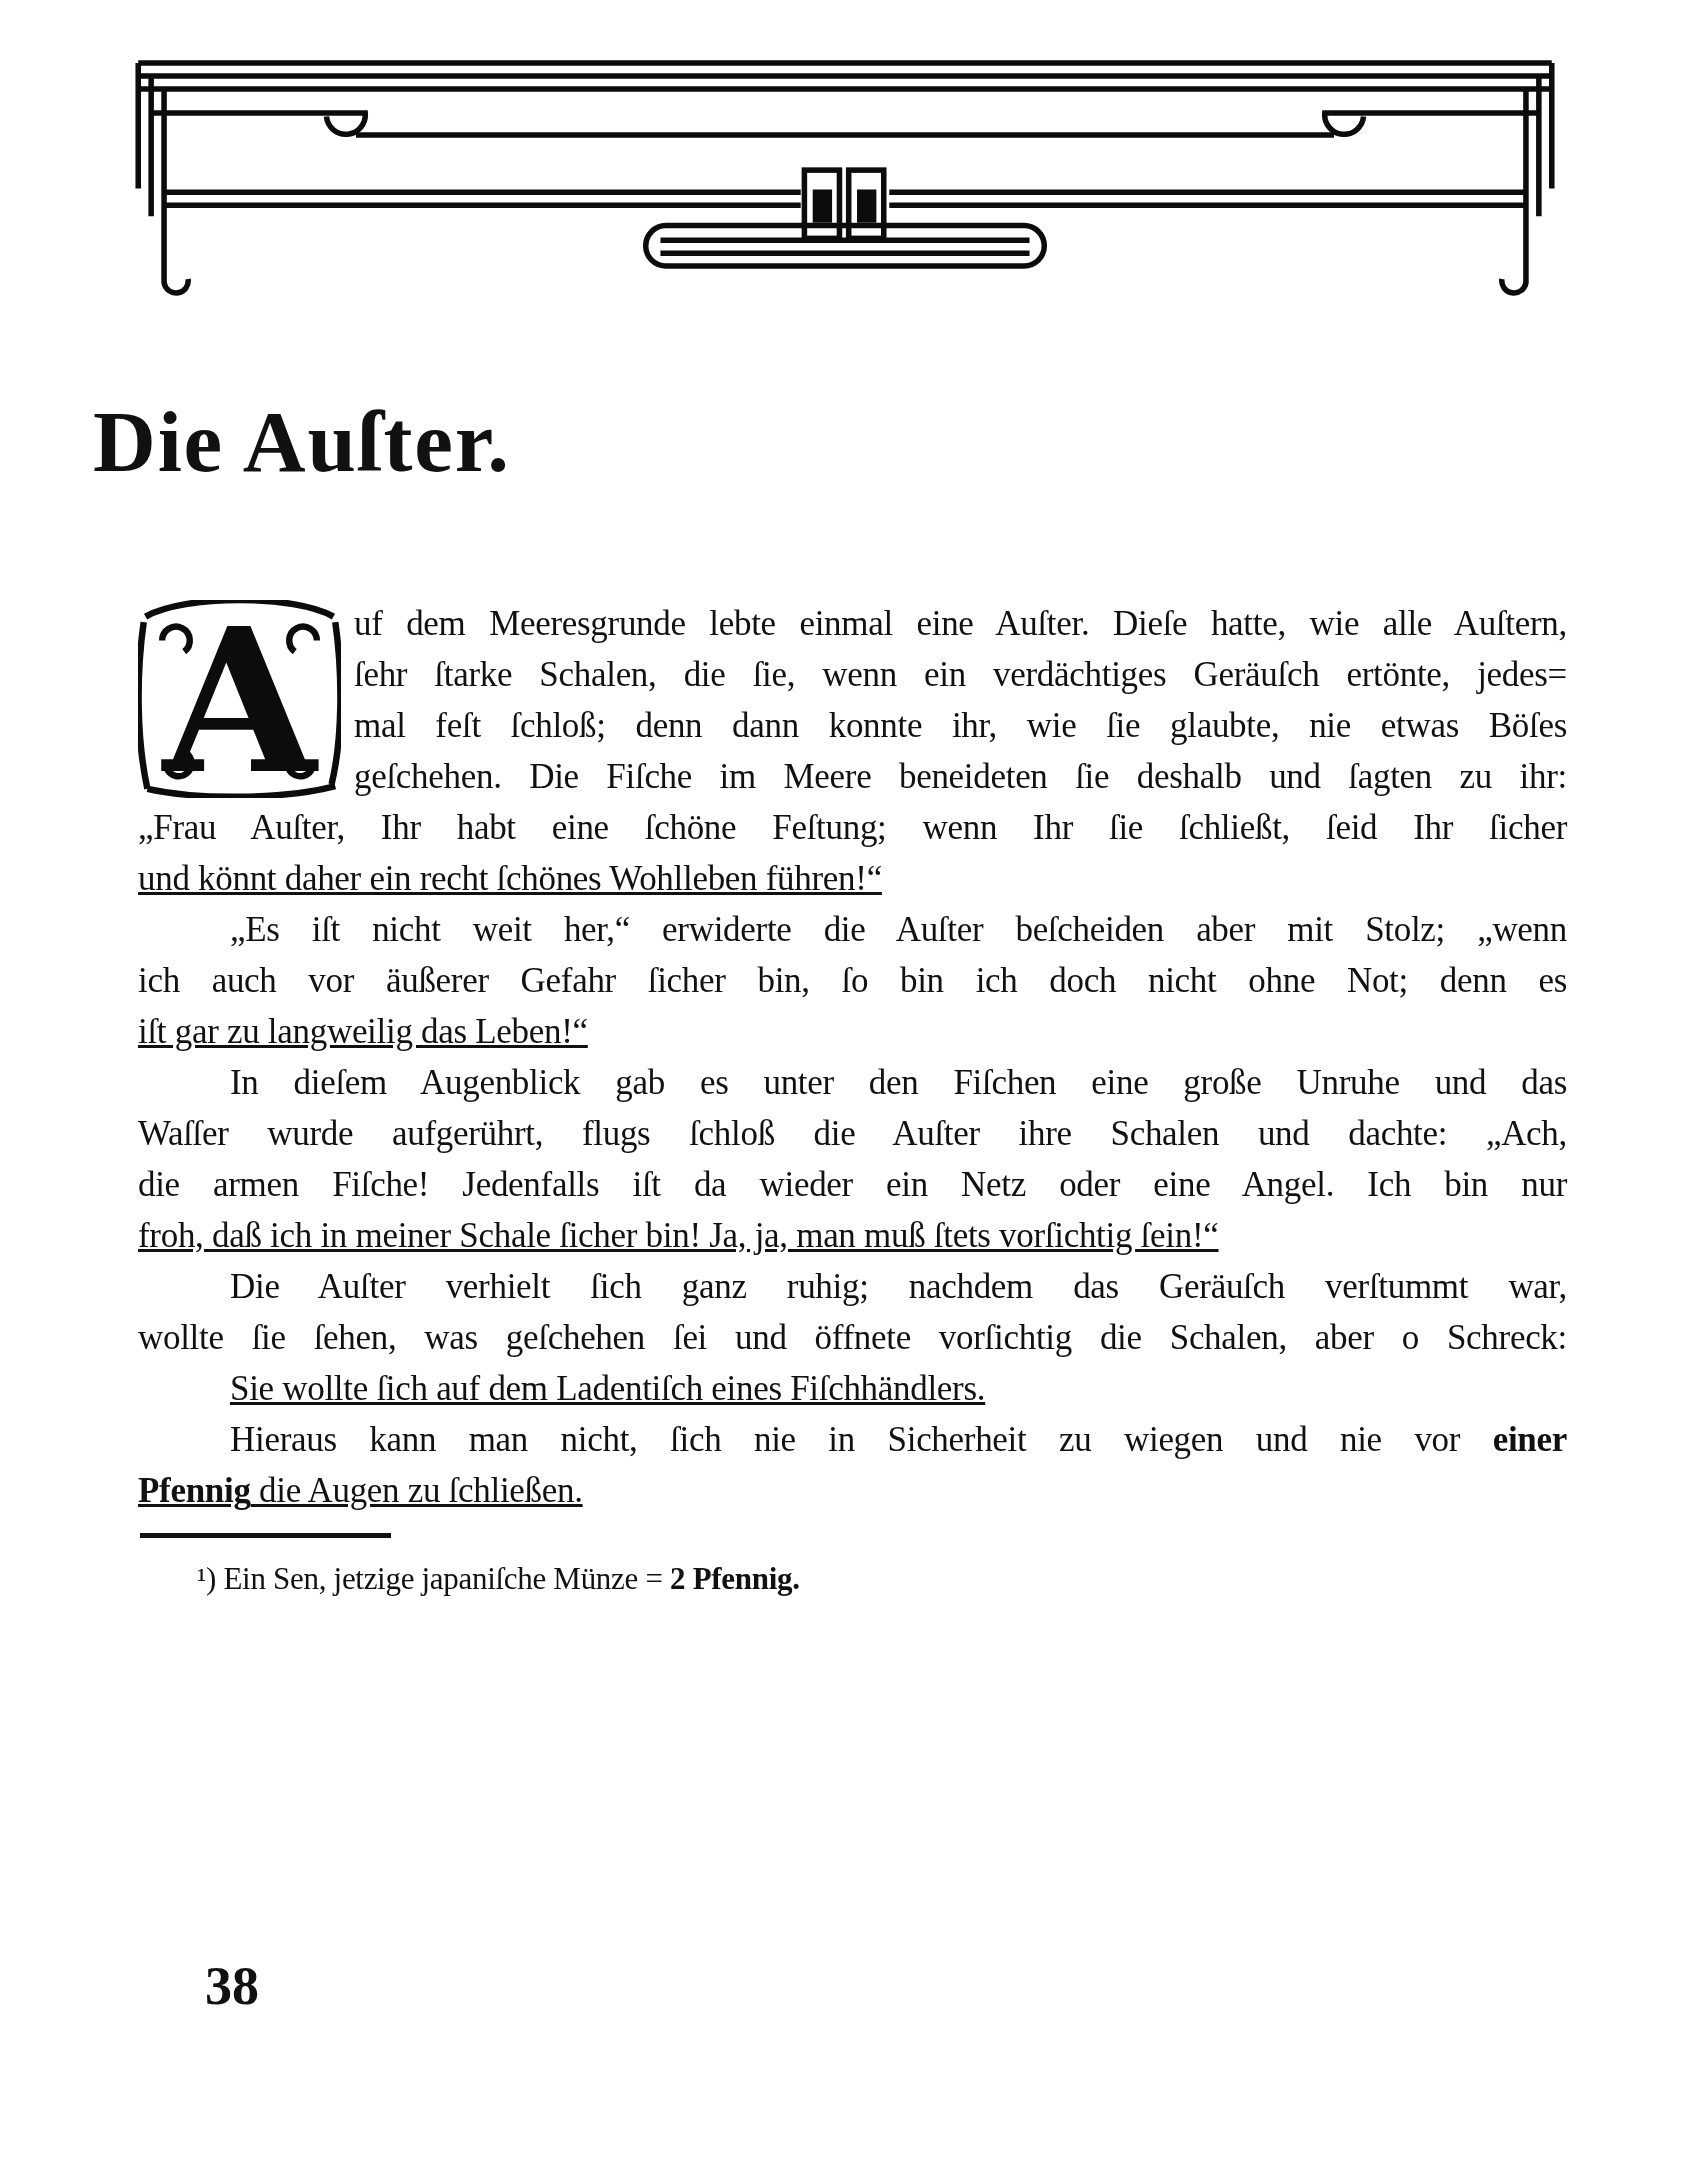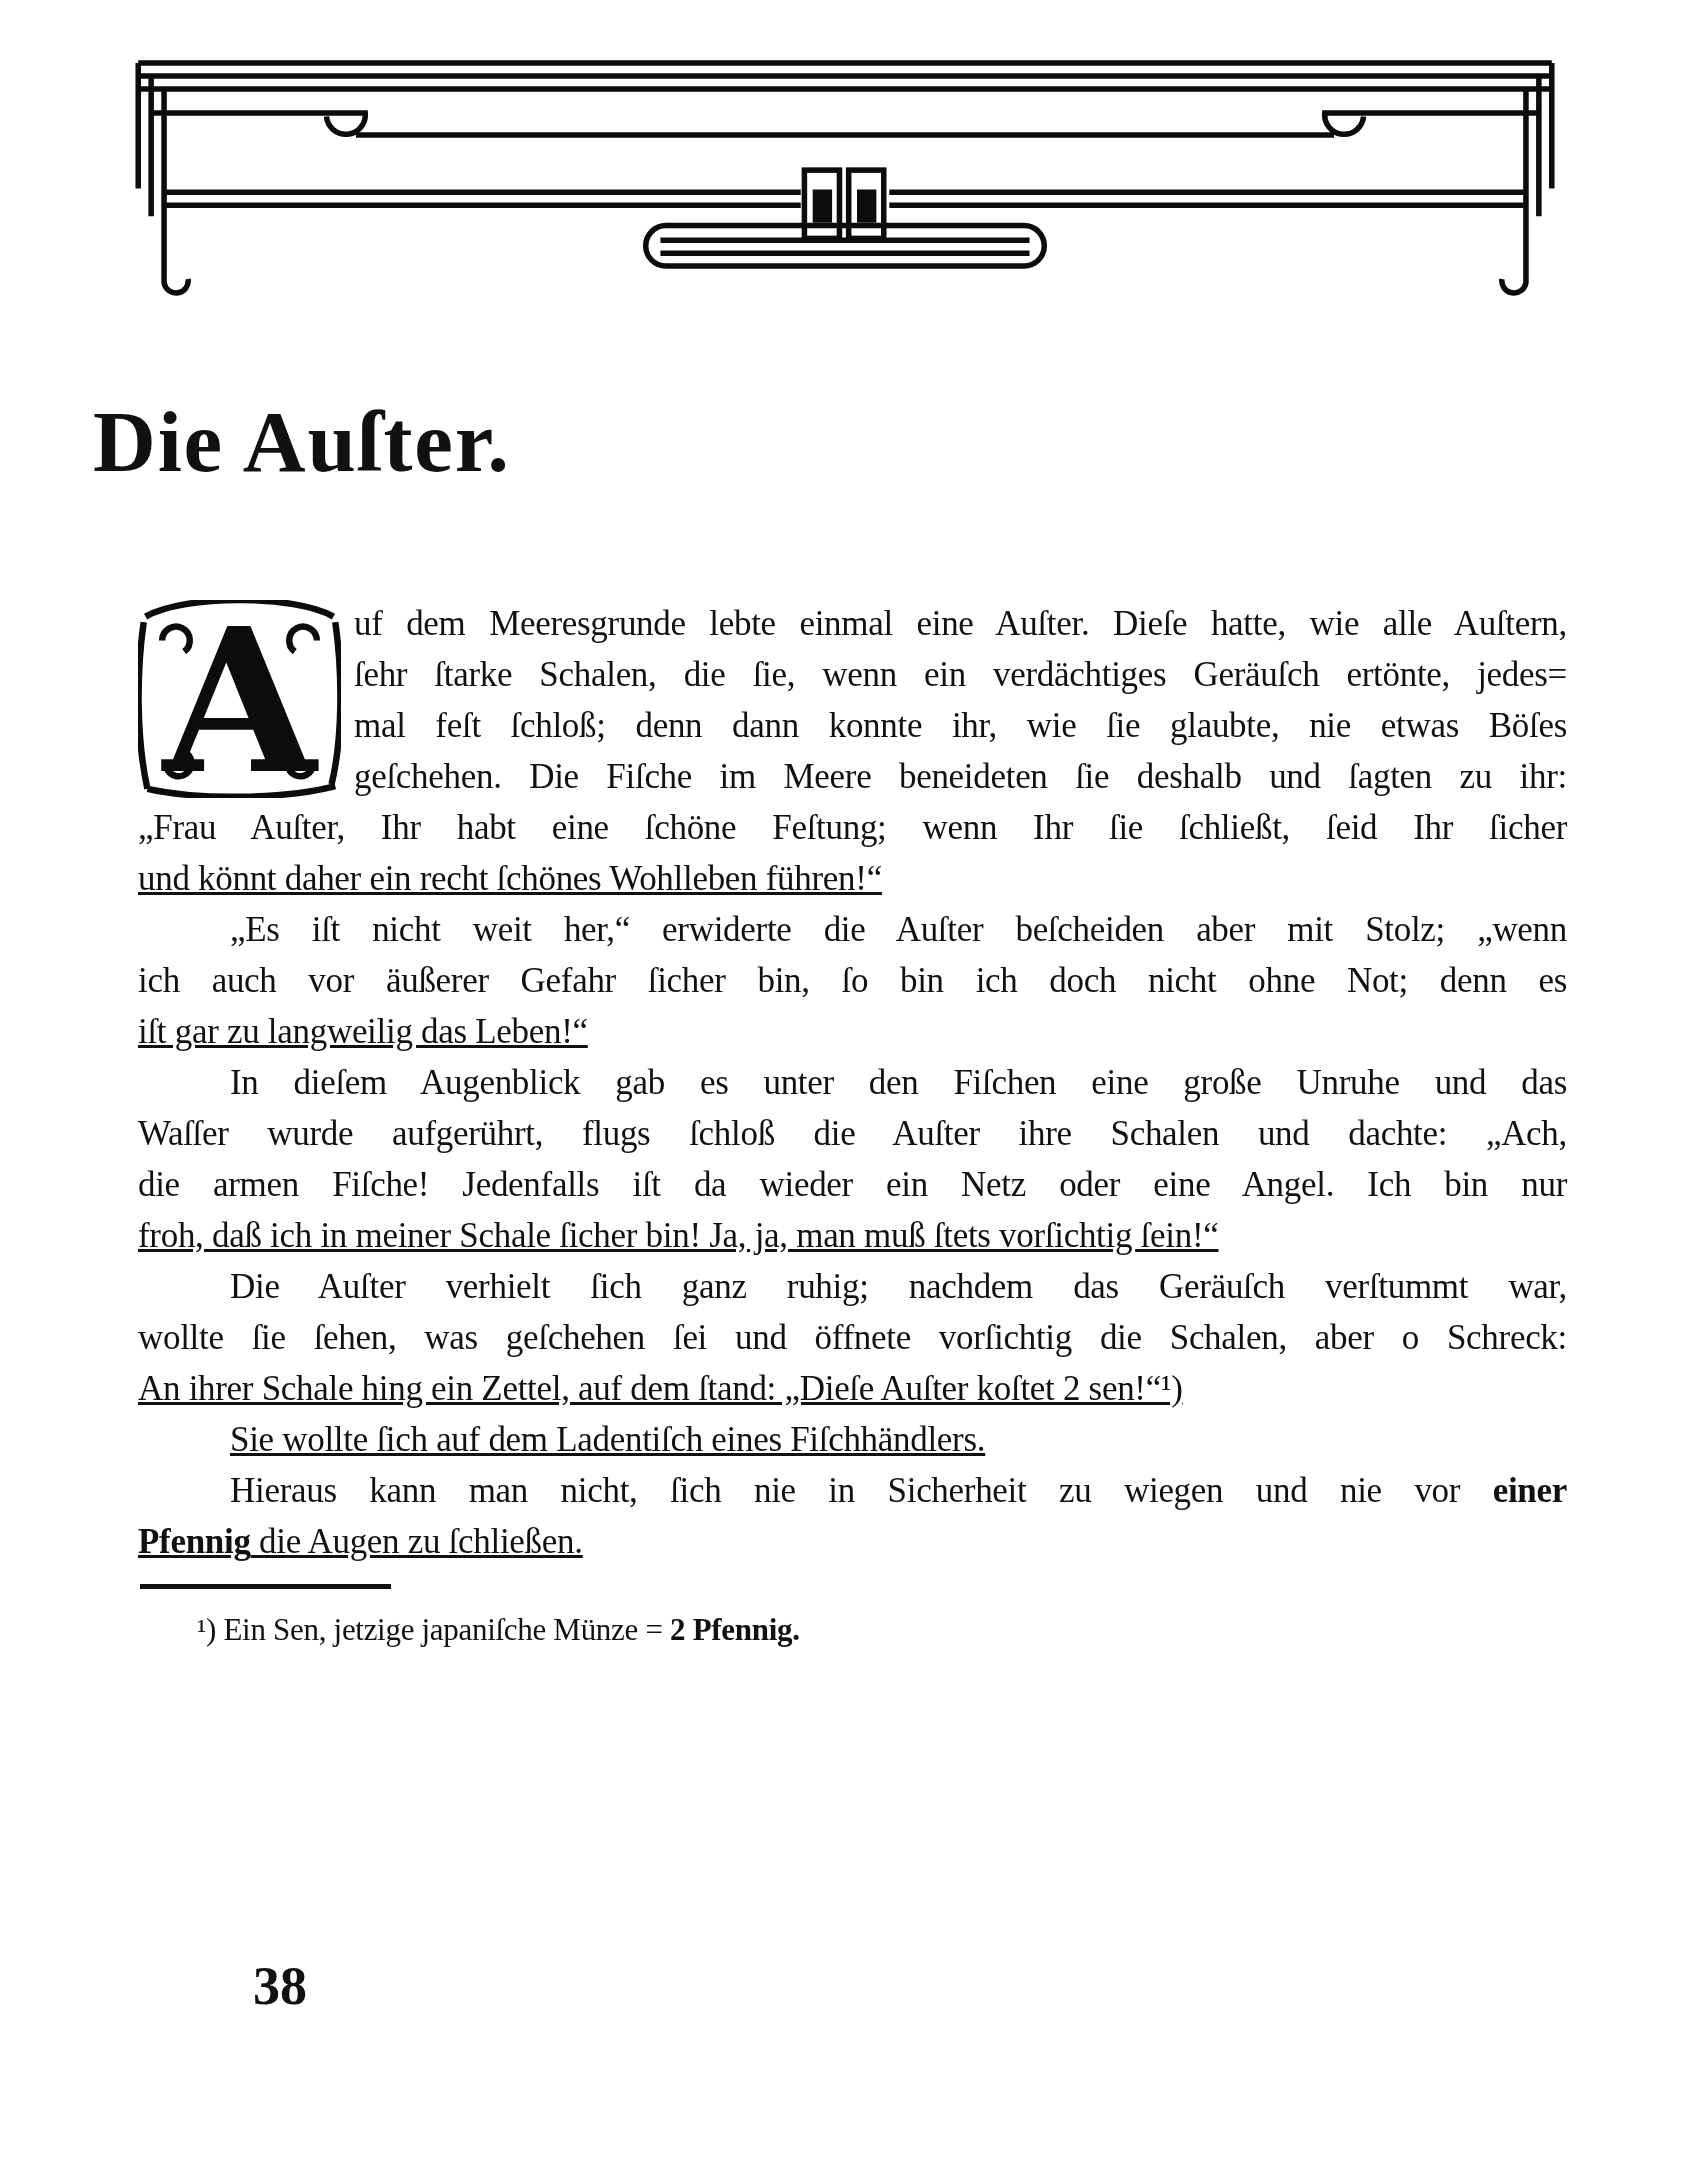--- a/index.html
+++ b/index.html
@@ -42,21 +42,21 @@
     margin:16.6px 0 0 1.8px;
   }
   .footnote{
     margin-top:20px;
     font-size:31px;line-height:42px;
     text-indent:59px;
     text-align:right;text-align-last:left;white-space:nowrap;
   }
   .pagenum{
     position:absolute;top:1955px;left:205px;
-    font-size:54px;font-weight:600;margin-left:48px;
+    font-size:54px;font-weight:600;
   }
 </style>
 </head>
 <body>
 
 <div class="sheet">
 
   <svg class="ornament" width="1432" height="263" viewBox="0 0 1552 285">
     <g stroke="#0c0c0c" stroke-width="6" fill="none">
 
@@ -122,21 +122,20 @@
     <div class="para">
       <div class="line indent">In dieſem Augenblick gab es unter den Fiſchen eine große Unruhe und das</div>
       <div class="line">Waſſer wurde aufgerührt, flugs ſchloß die Auſter ihre Schalen und dachte: „Ach,</div>
       <div class="line">die armen Fiſche! Jedenfalls iſt da wieder ein Netz oder eine Angel. Ich bin nur</div>
       <div class="line end">froh, daß ich in meiner Schale ſicher bin! Ja, ja, man muß ſtets vorſichtig ſein!“</div>
     </div>
 
     <div class="para">
       <div class="line indent">Die Auſter verhielt ſich ganz ruhig; nachdem das Geräuſch verſtummt war,</div>
       <div class="line">wollte ſie ſehen, was geſchehen ſei und öffnete vorſichtig die Schalen, aber o Schreck:</div>
-      <div class="line end">An ihrer Schale hing ein Zettel, auf dem ſtand: „Dieſe Auſter koſtet 2 sen!“¹)</div>
     </div>
 
     <div class="para">
       <div class="line indent end">Sie wollte ſich auf dem Ladentiſch eines Fiſchhändlers.</div>
     </div>
 
     <div class="para">
       <div class="line indent"><span>Hieraus kann man nicht, ſich nie in Sicherheit zu wiegen und nie vor </span><span class="b">einer</span></div>
       <div class="line end"><span class="b">Pfennig</span><span> die Augen zu ſchließen.</span></div>
     </div>

